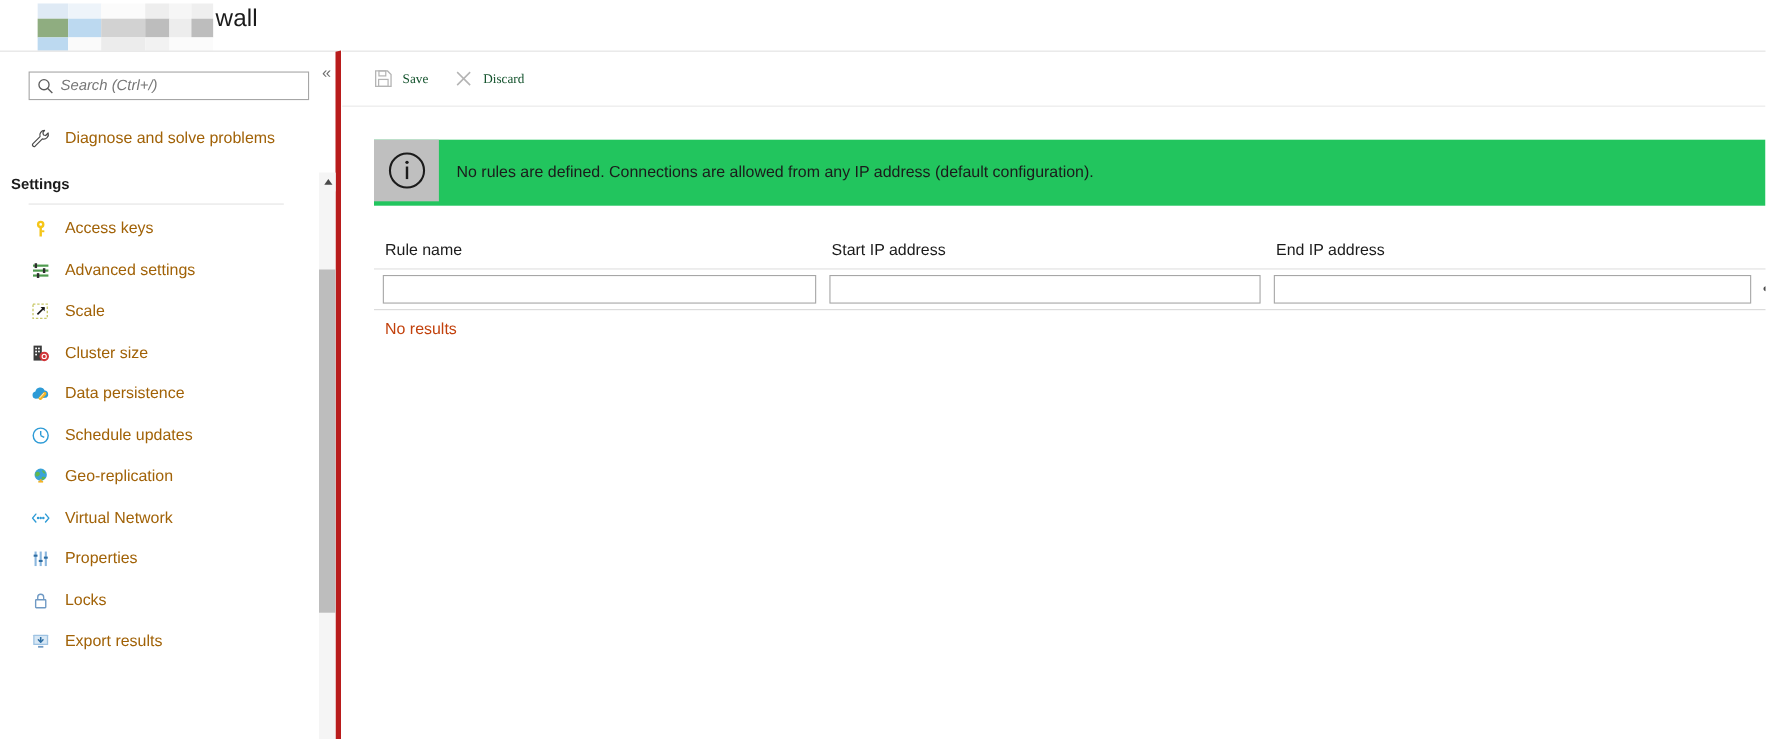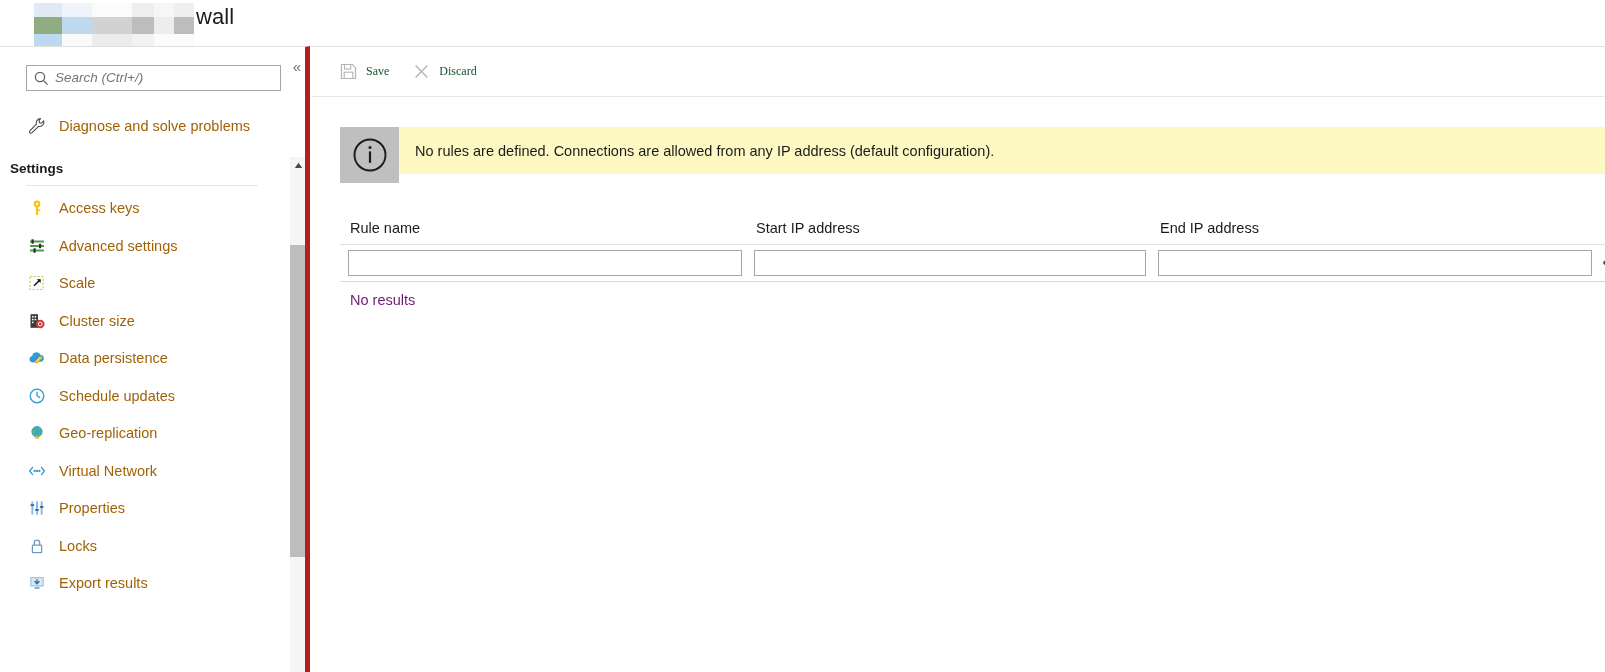--- a/index.html
+++ b/index.html
@@ -183,23 +183,23 @@
   .tb-label {
     font-size: 12px;
     color: #14532d;
     font-family: Liberation Serif, serif;
   }
 
   
   .banner {
     position: absolute;
     left: 29px; top: 80px;
-    width: 1265px; height: 47px;
-    display: flex;
-    background: #fef9c3;
+    width: 1265px; height: 60px;
+    display: flex;
+    background: #22c55e;
   }
   .banner-icowrap {
     width: 59px; height: 56px;
     flex: 0 0 59px;
     background: #bfbfbf;
     display: flex; align-items: center; justify-content: center;
   }
   .banner-msg {
     flex: 1;
     display: flex;
@@ -261,21 +261,21 @@
     color: #4a4a4a;
     letter-spacing: 1px;
     line-height: 10px;
     cursor: pointer;
     user-select: none;
   }
   .no-results {
     position: absolute;
     left: 39px; top: 245px;
     font-size: 14.5px;
-    color: #701a75;
+    color: #c2410c;
   }
 </style>
 </head>
 <body>
 
 <div class="titlebar">
   <div class="title-redacted">
     <div class="px" style="left:0;top:0;width:28px;height:14px;background:#dfeaf5;"></div>
     <div class="px" style="left:28px;top:0;width:30px;height:14px;background:#eef4fa;"></div>
     <div class="px" style="left:58px;top:0;width:40px;height:14px;background:#fbfbfb;"></div>

